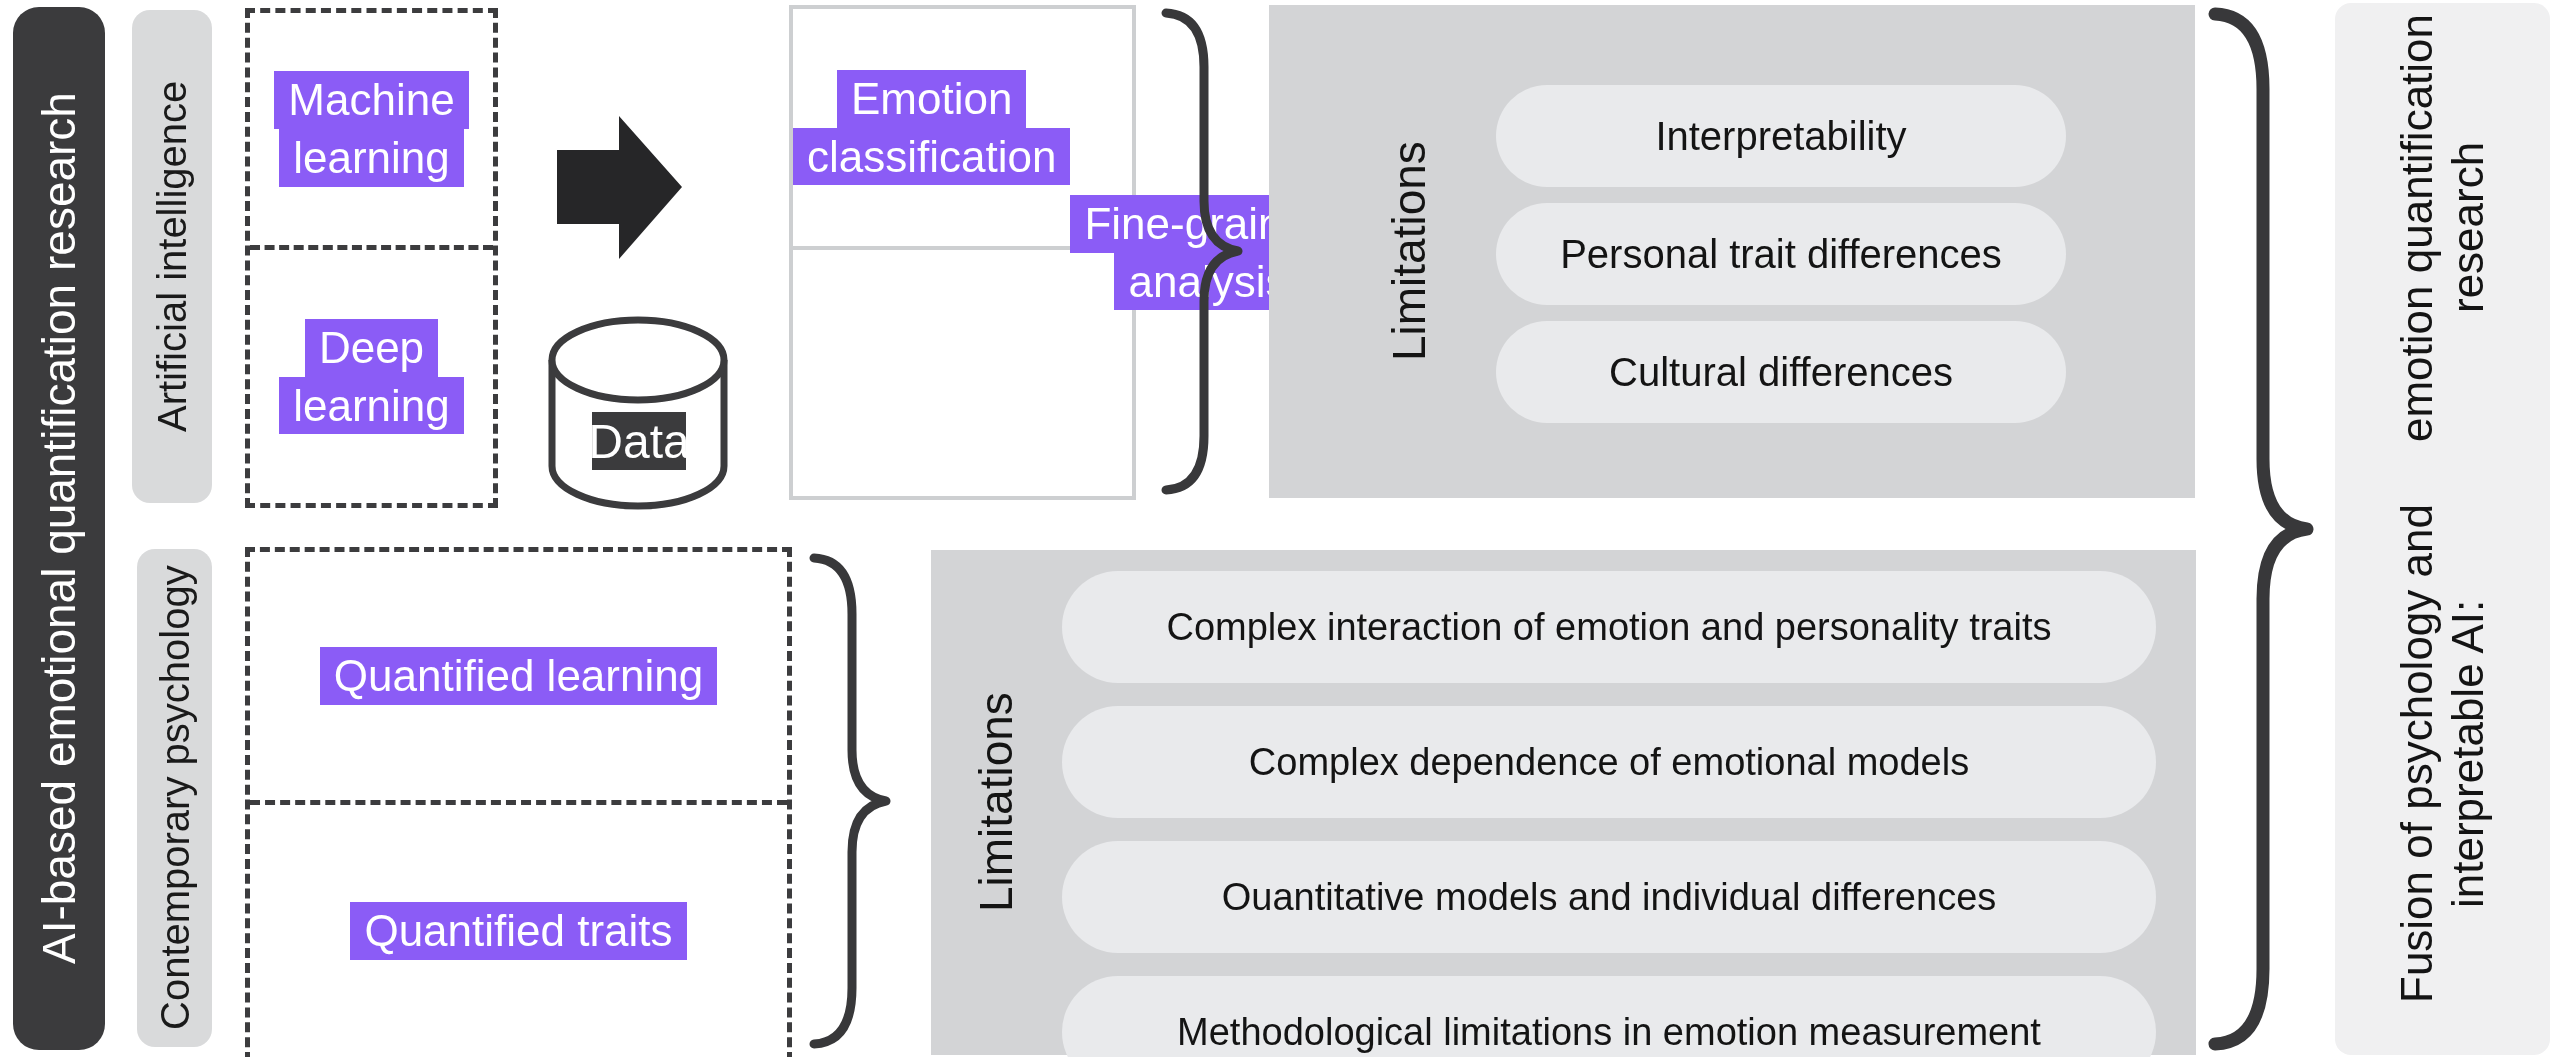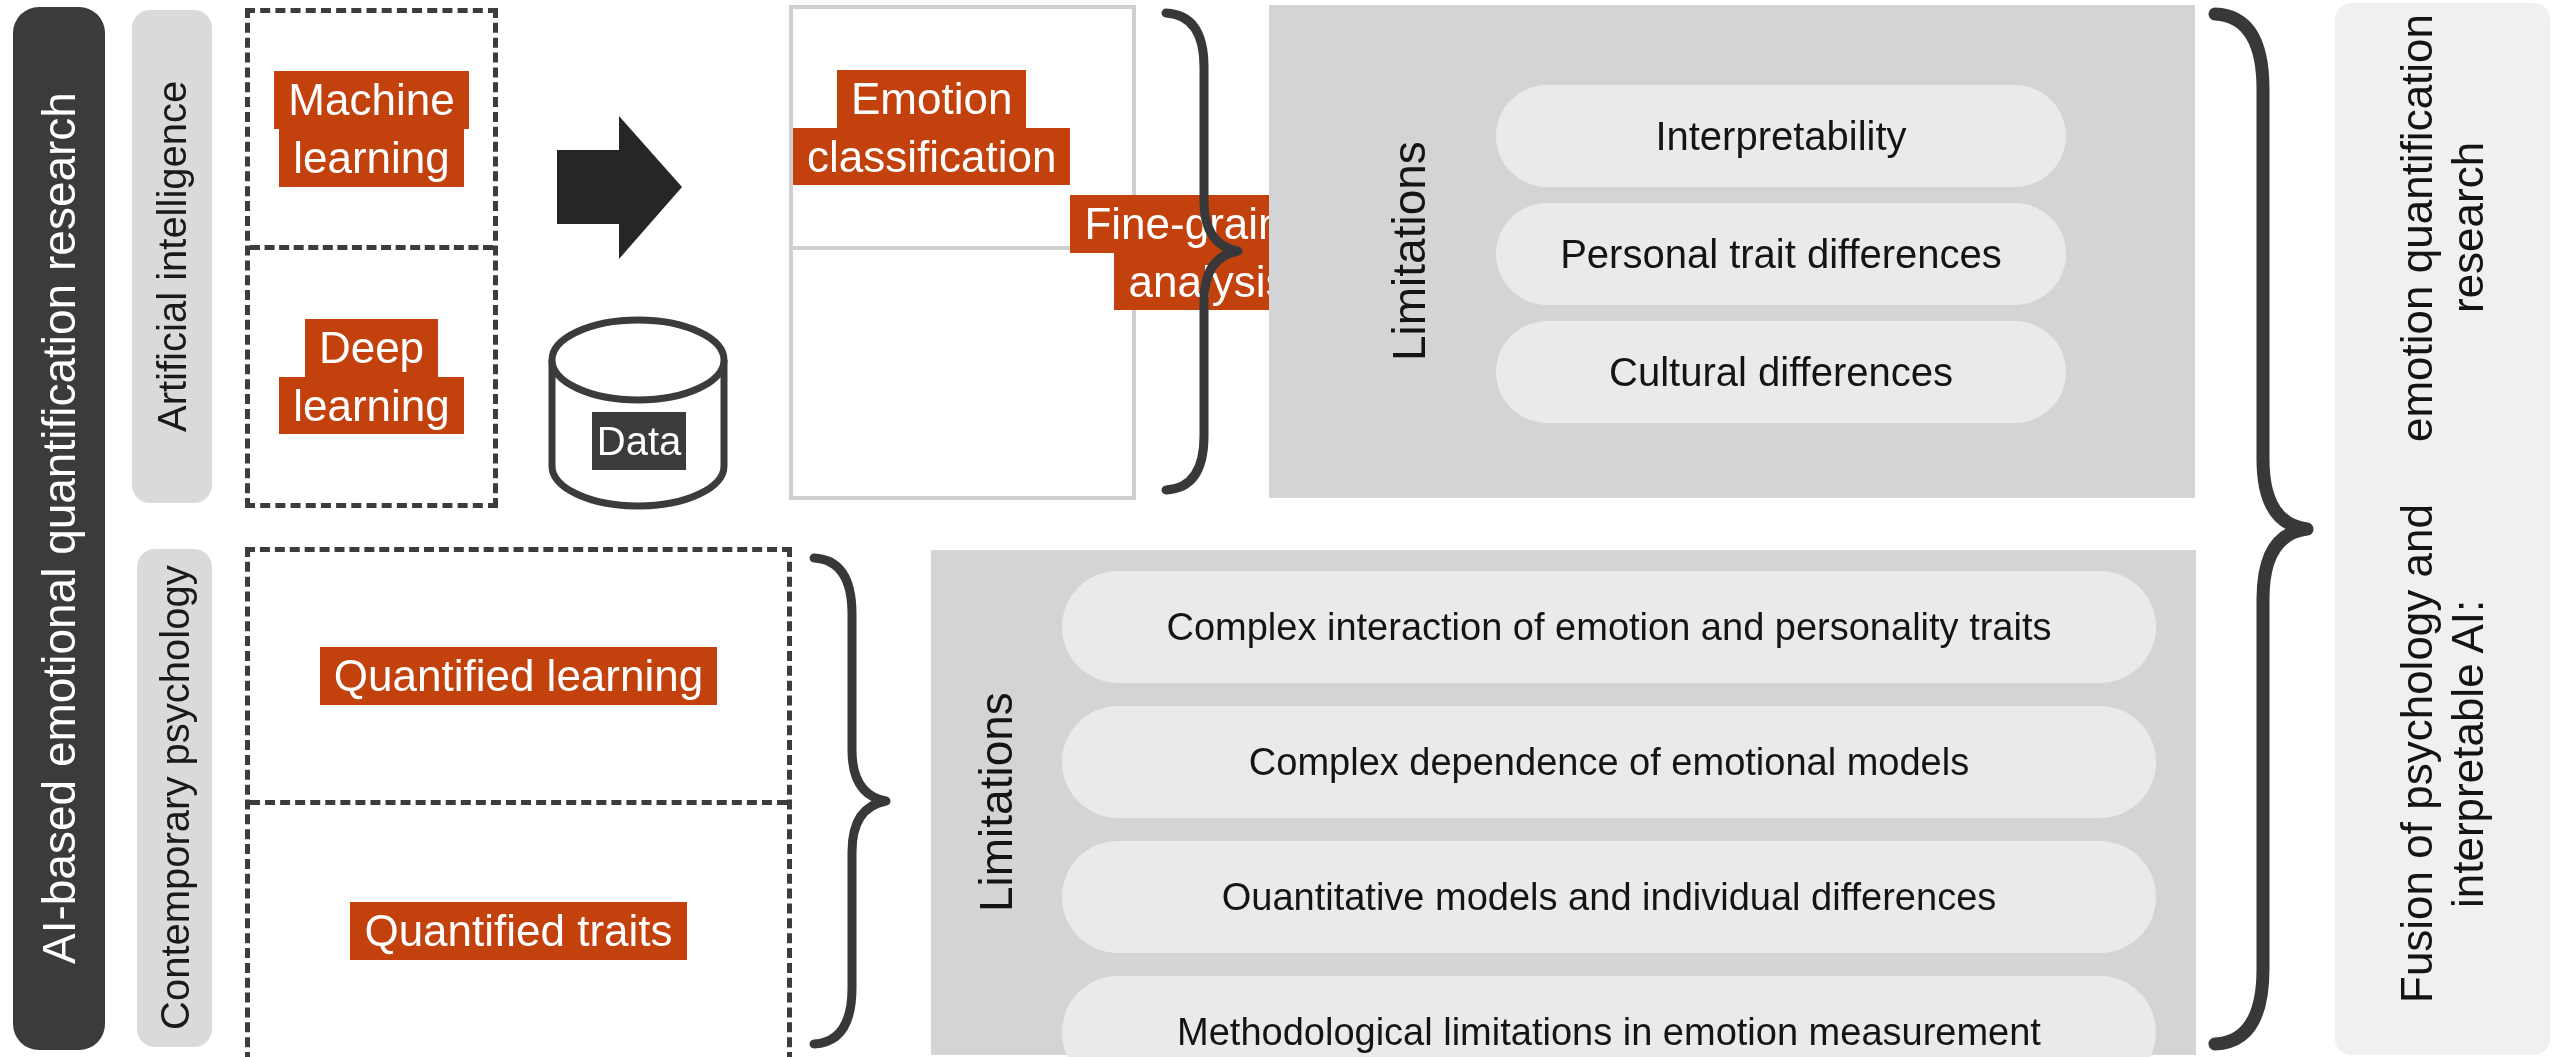--- a/index.html
+++ b/index.html
@@ -29,29 +29,29 @@
   .dashedbox { border:5px dashed #3c3c3e; background:#ffffff; display:flex; flex-direction:column; }
   .dashedbox.ai  { left:245px; top:8px;   width:243px; height:490px; }
   .dashedbox.psy { left:245px; top:547px; width:537px; height:505px; }
   .dcell { display:flex; align-items:center; justify-content:center; }
   .dashedbox.ai  .dcell.top { height:232px; border-bottom:5px dashed #3c3c3e; }
   .dashedbox.psy .dcell.top { height:248px; border-bottom:5px dashed #3c3c3e; }
   .dcell.bot { flex:1; }
   
   .dark-stack { display:flex; flex-direction:column; align-items:center; }
   .dark-stack span, .dark-line {
-    background:#c2410c; color:#ffffff; padding:3px 14px;
+    background:#8b5cf6; color:#ffffff; padding:3px 14px;
     font-size:44px; line-height:1.18; white-space:nowrap;
   }
   
   .arrow-wrap { left:557px; top:114px; width:127px; height:147px; }
   .cyl-wrap   { left:545px; top:316px; width:186px; height:196px; }
   .data-label {
     left:47px; top:96px; width:94px; height:58px;
-    background:#3b3b3d; color:#fff; font-size:40px;
+    background:#3b3b3d; color:#fff; font-size:48px;
     display:flex; align-items:center; justify-content:center;
   }
   
   .outbox {
     left:789px; top:5px; width:339px; height:487px;
     border:4px solid #cdcfd1; background:#ffffff; display:flex; flex-direction:row;
   }
   .outbox .dcell.top { height:237px; border-bottom:4px solid #cdcfd1; }
   
   .brace1 { left:1158px; top:5px;   width:86px;  height:493px; }

